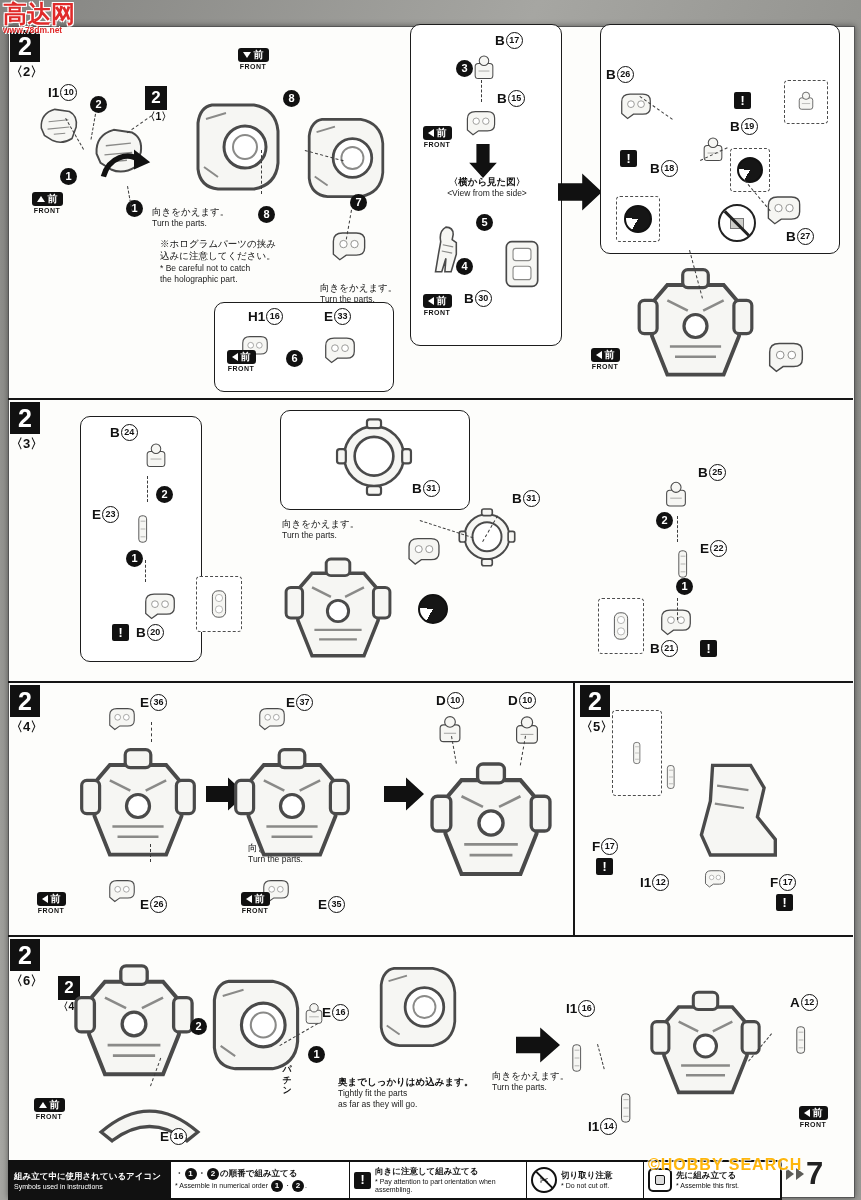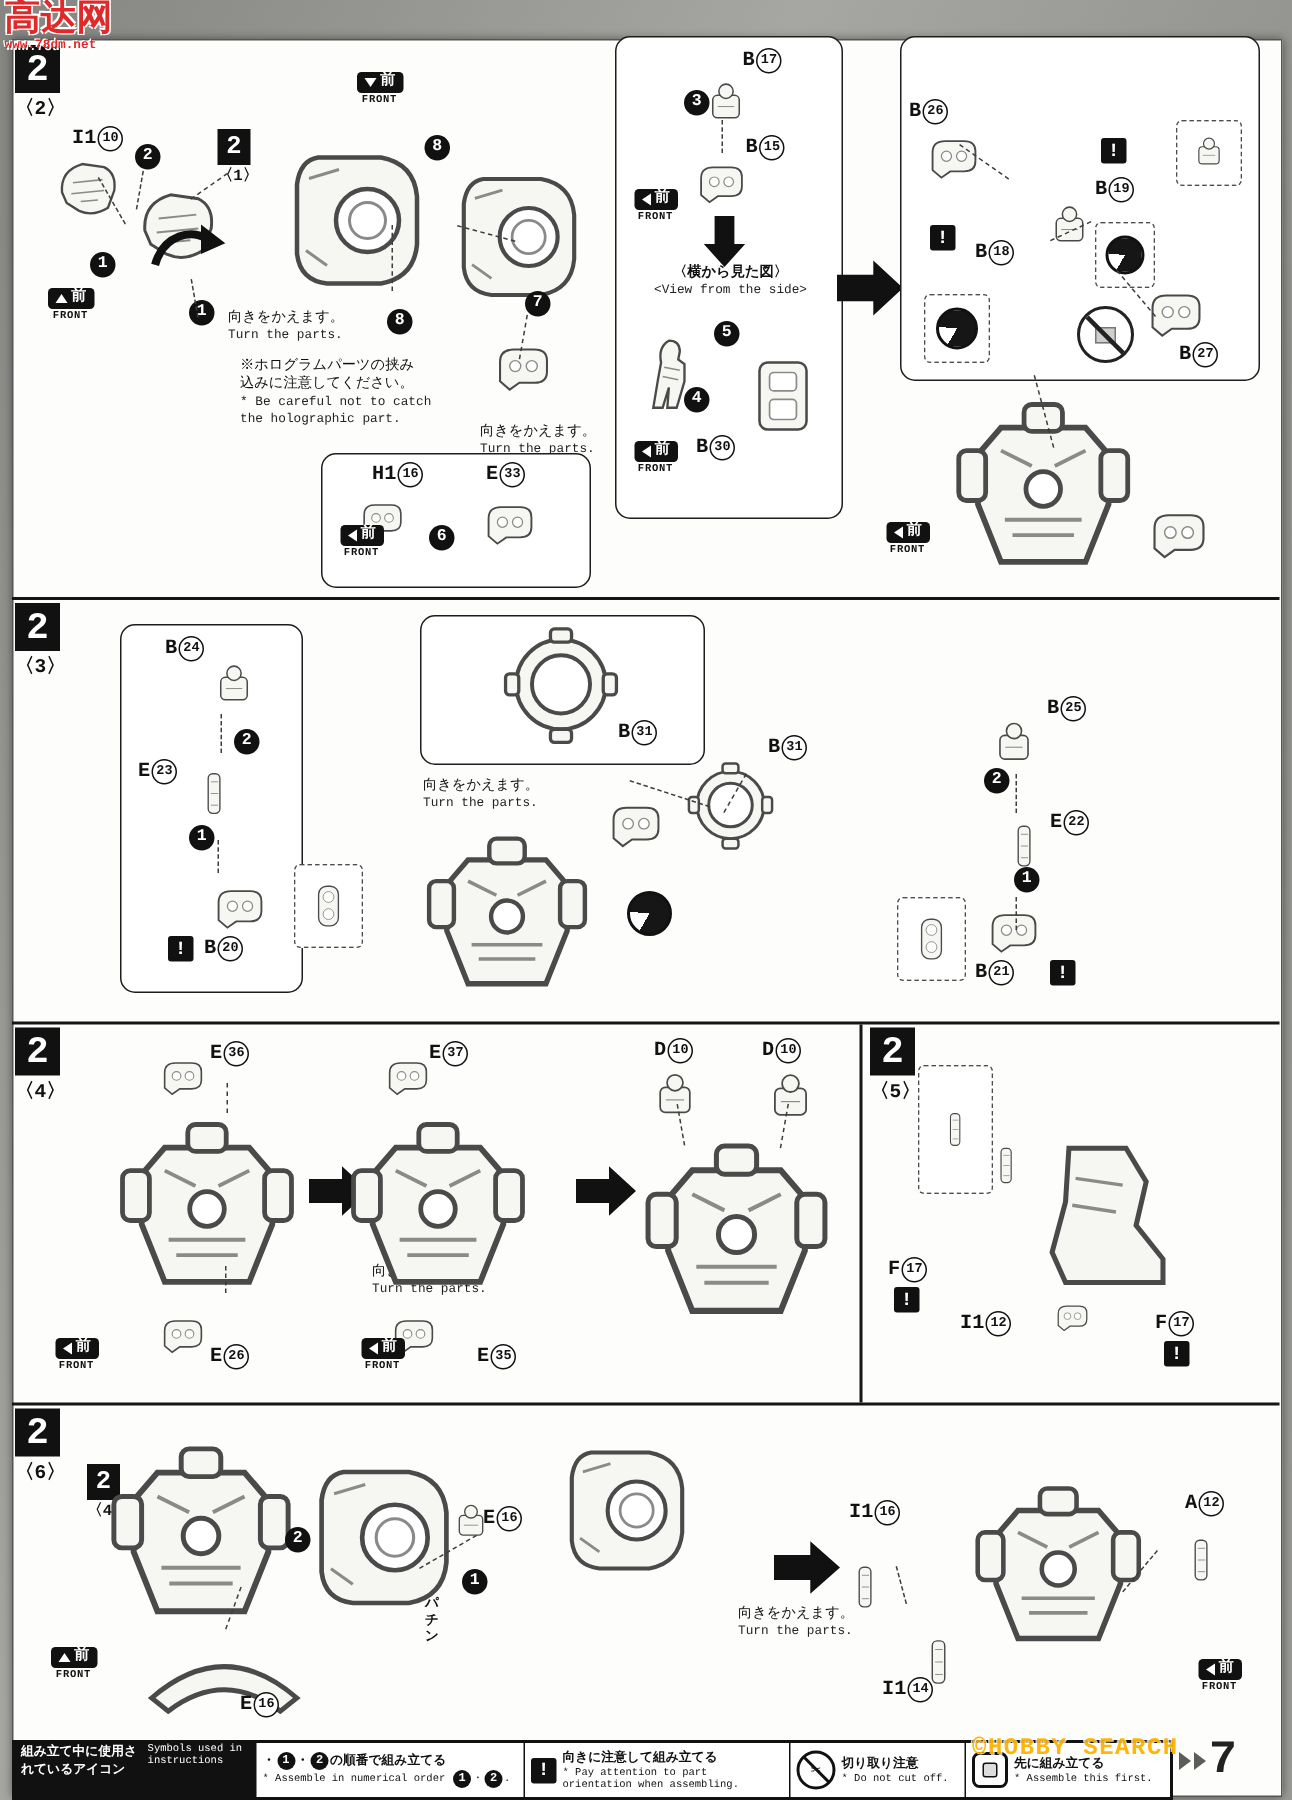--- a/index.html
+++ b/index.html
@@ -1,18 +1,18 @@
 <!DOCTYPE html>
 <html><head>
 <meta charset="utf-8">
 <style>
   html,body{margin:0;padding:0;background:#777;}
   #stage{position:relative;width:861px;height:1200px;overflow:hidden;
     background:linear-gradient(115deg,#858582,#a6a6a2 38%,#8e8e8a 70%,#9b9b97);
-    font-family:Liberation Mono, monospace;color:#111;}
+    font-family:Liberation Sans, sans-serif;color:#111;}
   .abs{position:absolute;}
   #page{position:absolute;left:8px;top:26px;width:845px;height:1170px;background:#fdfdfb;
     box-shadow:0 0 6px rgba(0,0,0,.45);border:1px solid #555;}
   .hline{position:absolute;left:8px;width:845px;height:2px;background:#161616;}
   .vline{position:absolute;width:2px;background:#161616;}
   
   .hdr-box{width:30px;height:32px;background:#111;color:#fff;font-size:25px;font-weight:700;
     display:flex;align-items:center;justify-content:center;}
   .hdr-sub{font-size:13px;font-weight:700;text-align:center;margin-top:1px;}
   .ref-box{width:22px;height:24px;background:#111;color:#fff;font-size:17px;font-weight:700;
@@ -57,21 +57,21 @@
   .prohibit .bit{width:12px;height:9px;background:#cfcfcb;border:1px solid #777;}
   .sciss{width:22px;height:22px;border:2px solid #111;border-radius:50%;position:relative;
     display:flex;align-items:center;justify-content:center;font-size:11px;background:#fff;flex:none;}
   .sciss .slash{position:absolute;width:23px;height:2px;background:#111;transform:rotate(45deg);}
   .firsticon{width:20px;height:20px;border:2px solid #111;border-radius:5px;display:flex;
     align-items:center;justify-content:center;background:#fff;flex:none;}
   .firsticon .dotp{width:8px;height:8px;border:1.5px solid #111;border-radius:2px;background:#ddd;}
   
   #legend{position:absolute;left:8px;top:1160px;width:770px;height:36px;background:#fff;
     border:2px solid #111;display:flex;align-items:stretch;}
-  .lg-title{background:#111;color:#fff;width:152px;display:flex;
+  .lg-title{background:#111;color:#fff;width:152px;display:flex;flex-direction:column;
     justify-content:center;padding:0 4px;}
   .lg-title .jp{font-size:8.5px;font-weight:700;}
   .lg-title .en{font-size:7px;}
   .lg-item{border-left:1.5px solid #111;padding:2px 4px;display:flex;align-items:center;gap:4px;}
   .lg-text .jp{font-size:8.5px;font-weight:700;display:flex;align-items:center;}
   .lg-text .en{font-size:7px;line-height:1.15;}
   .pgcell{position:absolute;left:786px;top:1158px;display:flex;align-items:center;gap:2px;}
   .chev{width:0;height:0;border-top:6px solid transparent;border-bottom:6px solid transparent;border-left:8px solid #5c5c58;}
   .pageno{font-size:31px;font-weight:800;color:#222;line-height:1;}
   
@@ -590,20 +590,25 @@
     </svg>
   <span class="nb abs" style="left:308px;top:1046px">1</span>
   <span class="vert abs" style="left:280px;top:1058px">パチン</span>
   <span class="plabel abs" style="left:322px;top:1004px">
       <span>E</span>
       <span class="pn">16</span>
     </span>
   <svg class="abs part" style="left:298px;top:1000px" width="32" height="30">
       <use href="#s-pin"></use>
     </svg>
+  <div class="note abs" style="left:338px;top:1076px;width:166px">
+    <div style="font-weight:700">奥までしっかりはめ込みます。</div>
+    <div class="en">Tightly fit the parts</div>
+    <div class="en">as far as they will go.</div>
+  </div>
   <svg class="abs part" style="left:92px;top:1088px" width="115" height="55">
       <use href="#s-skirt"></use>
     </svg>
   <span class="plabel abs" style="left:160px;top:1128px">
       <span>E</span>
       <span class="pn">16</span>
     </span>
   <svg class="abs part" style="left:372px;top:948px" width="92" height="118">
       <use href="#s-case"></use>
     </svg>

